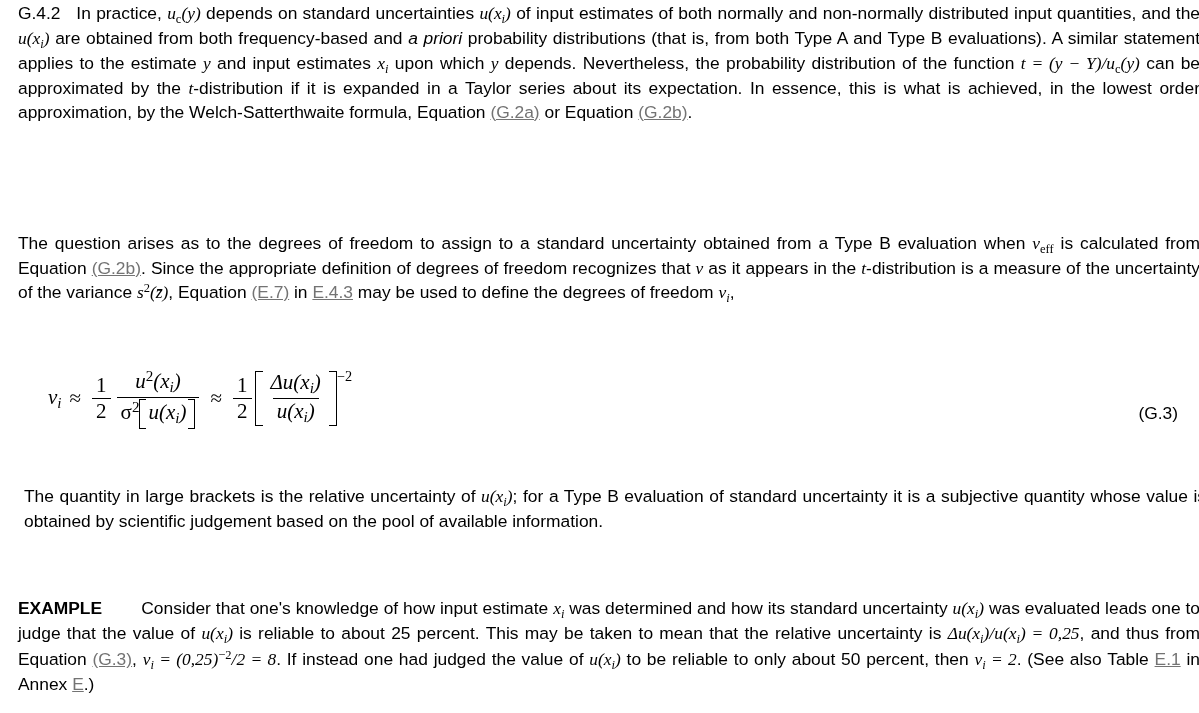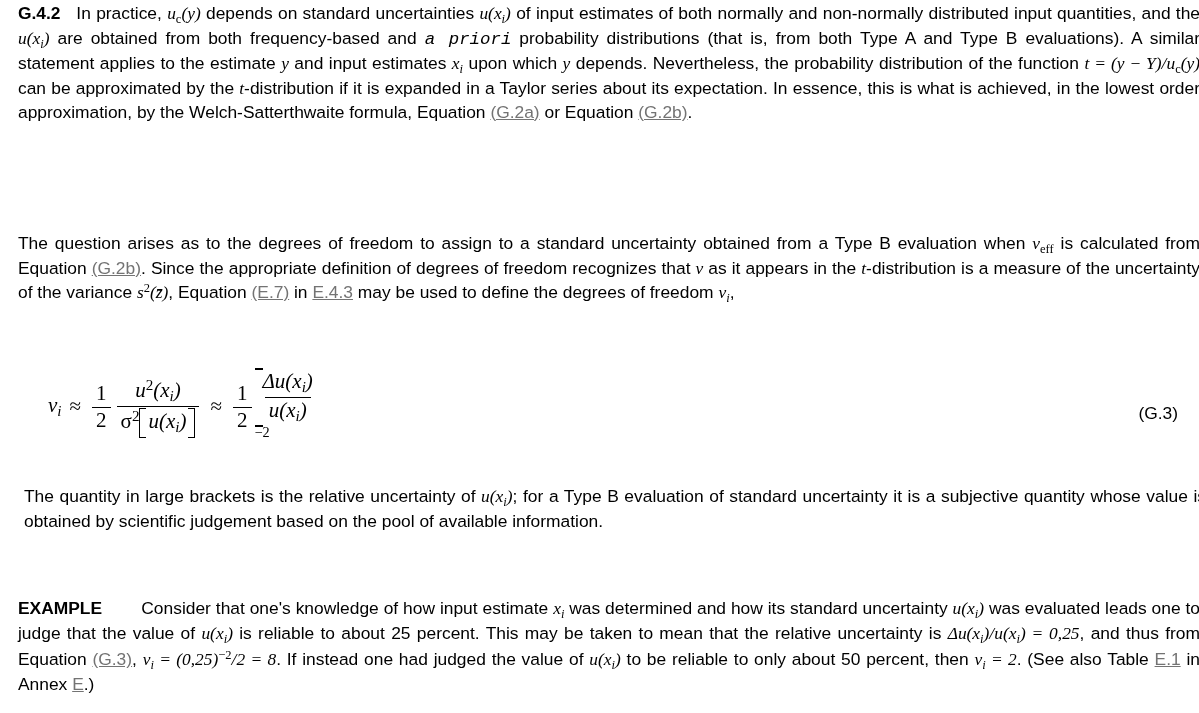--- a/index.html
+++ b/index.html
@@ -51,22 +51,22 @@
     font-size: 21px;
   }
   .eqnum {
     position: absolute;
     right: 12px;
     top: 34px;
     font-family: "Liberation Sans", sans-serif;
     font-size: 17.4px;
   }
 
-  b.lead { font-weight: bold; margin-top: 31px; }
-  i, .it { font-style: italic; font-family: Liberation Mono, monospace; }
+  b.lead { font-weight: normal; margin-top: 31px; }
+  i, .it { font-style: italic; }
   .mi { font-family: "Liberation Serif", serif; font-style: italic; }
   .mn { font-family: "Liberation Serif", serif; font-style: normal; }
   sub {
     font-size: 0.72em;
     vertical-align: -0.28em;
     font-family: "Liberation Serif", serif;
     font-style: italic;
   }
   sup {
     font-size: 0.72em;
@@ -92,21 +92,20 @@
     vertical-align: middle;
     margin: 0 3px;
     line-height: 1.12;
   }
   .frac .num { padding: 0 4px 1px 4px; }
   .frac .den { padding: 1px 4px 0 4px; border-top: 1.3px solid #000; }
   .brk {
     display: inline-flex;
     align-items: stretch;
     vertical-align: middle;
-    flex-direction: column;
   }
   .brk .bar-l, .brk .bar-r {
     display: inline-block;
     width: 7px;
     border-top: 1.3px solid #000;
     border-bottom: 1.3px solid #000;
   }
   .brk .bar-l { border-left: 1.3px solid #000; }
   .brk .bar-r { border-right: 1.3px solid #000; }
   .sqbrk {

